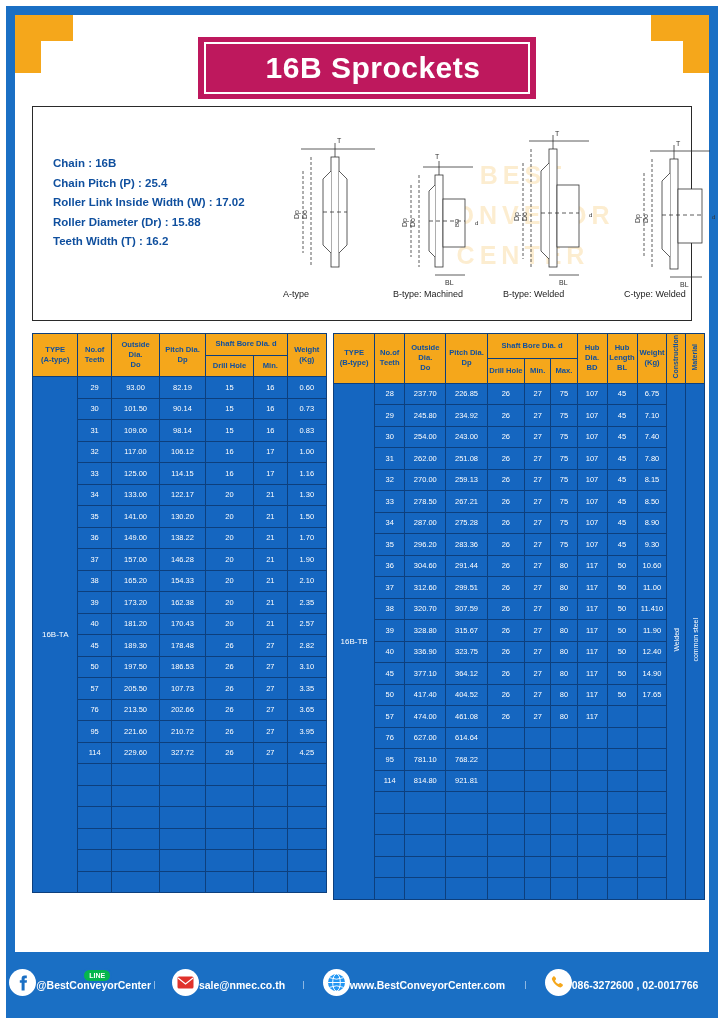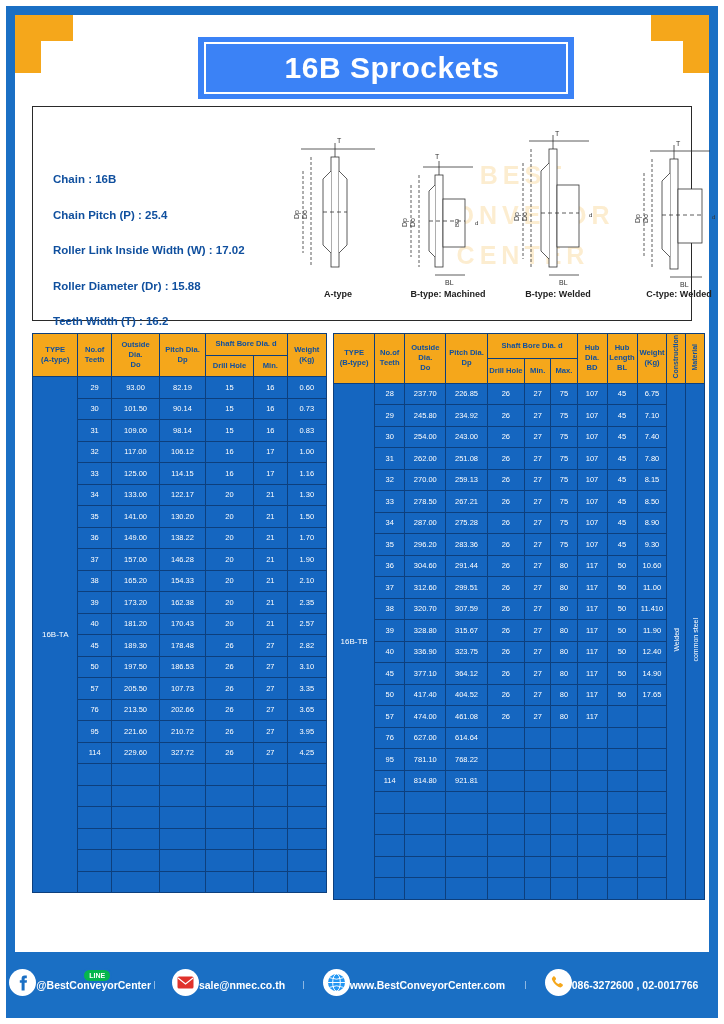--- a/index.html
+++ b/index.html
@@ -32,62 +32,62 @@
   }
   .corner-v.tl { left:15px; top:15px; }
   .corner-v.tr { right:15px; top:15px; }
 
   .content {
     position:absolute; left:15px; top:15px; right:15px; bottom:15px;
   }
 
   
   .title-wrap {
-    position:absolute; left:183px; top:22px; width:376px; height:62px;
-    background:#3b82f6;
+    position:absolute; left:183px; top:22px; width:338px; height:62px;
+    background:#be185d;
     display:flex; align-items:center; justify-content:center;padding-left:12px;
   }
   .title-wrap:before {
     content:""; position:absolute; left:6px; top:5px; right:6px; bottom:5px;
     border:2px solid #ffffff;
   }
   .title-text {
     position:relative;
     color:#ffffff; font-size:30px; font-weight:bold; letter-spacing:0.5px;
   }
 
   
   .panel {
     position:absolute; left:17px; top:91px; right:17px; height:215px;
     border:1.5px solid #2a2a2a; background:#ffffff;
   }
   .spec-list {
     position:absolute; left:20px; top:47px;
     color:#0f4f9e; font-size:11.5px; font-weight:bold; line-height:19.5px;
   }
-  .spec-list div { white-space:nowrap;margin-top:16px; }
+  .spec-list div { white-space:nowrap; }
 
   
   .watermark {
     position:absolute; left:300px; top:10px; width:380px; height:195px;
     opacity:0.20; pointer-events:none;
     display:flex; flex-direction:column; align-items:center; justify-content:center;
     color:#f5a71b; font-weight:bold;
   }
   .wm-line { font-size:25px; letter-spacing:5px; line-height:40px; }
 
   .diagrams {
     position:absolute; left:250px; top:12px; right:6px; bottom:4px;
   }
   .dia {
     position:absolute; top:8px; width:110px; height:170px;
   }
   .dia .cap {
     position:absolute; bottom:-2px; left:0; width:100%;
-    text-align:center; font-size:9px; color:#222; font-weight:bold;
+    text-align:left; font-size:9px; color:#222; font-weight:normal;
   }
 
   
   .tableA { position:absolute; left:17px; top:318px; width:295px; }
   .tableB { position:absolute; left:318px; top:318px; width:372px; }
 
   table { border-collapse:collapse; width:100%; }
   td, th {
     border:1px solid #0d3f7d;
     font-size:7.5px;

